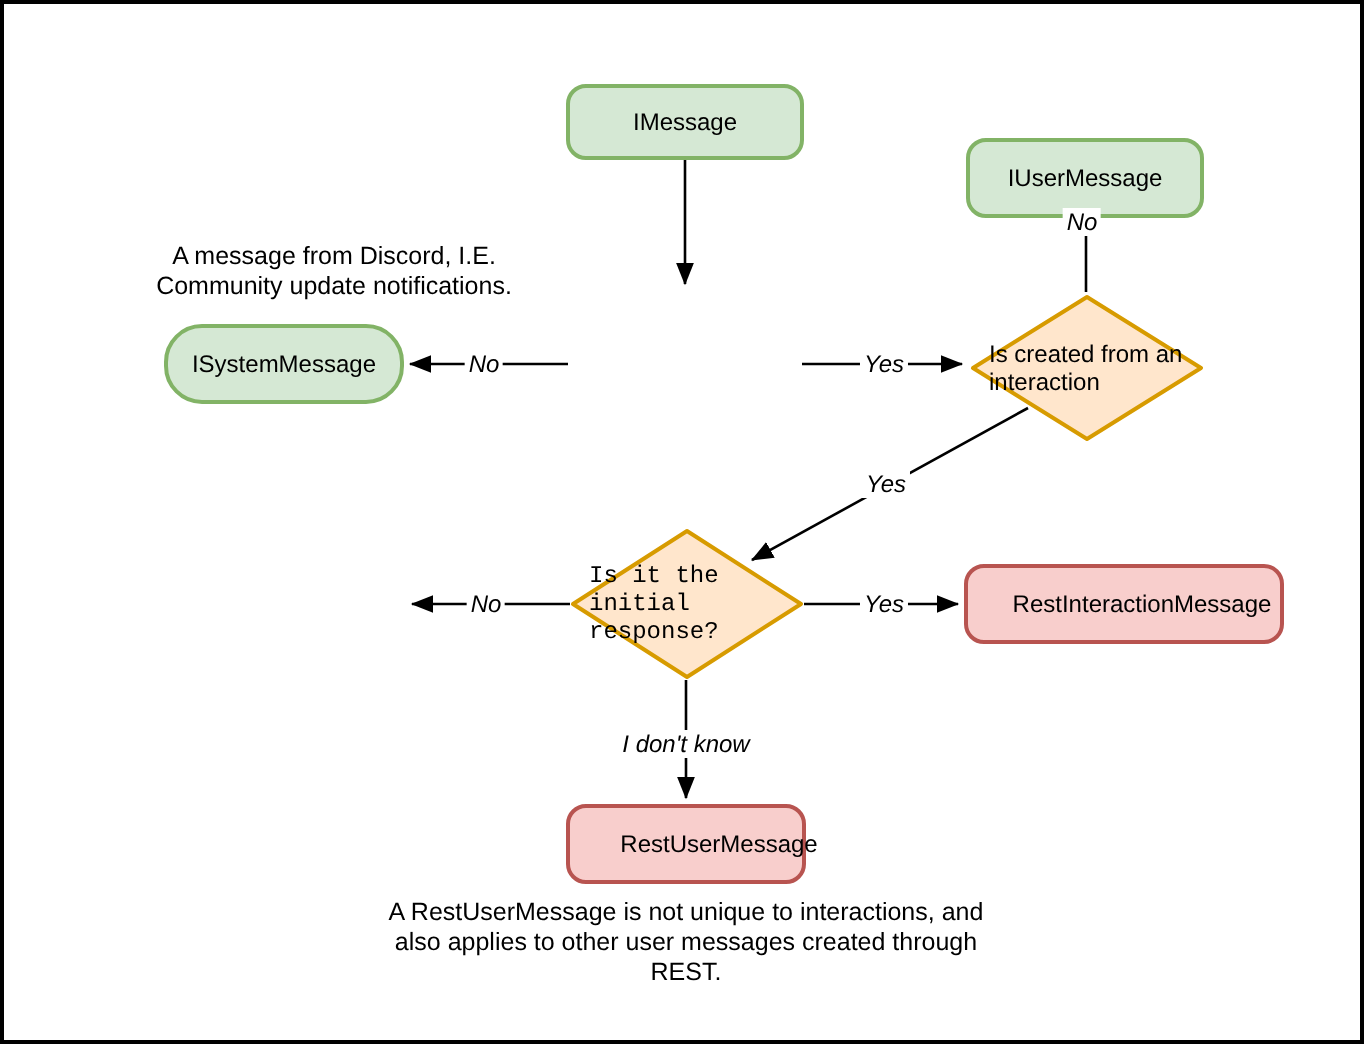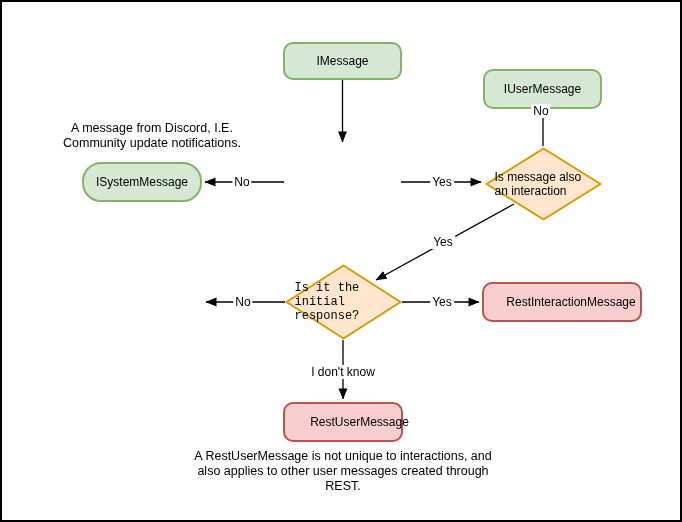--- a/index.html
+++ b/index.html
@@ -66,20 +66,21 @@
   }
   .edge-label {
     position: absolute;
     transform: translate(-50%, -50%);
     background: #ffffff;
     font-size: 12px;
     line-height: 14px;
     padding: 0 2px;
     white-space: nowrap;
     z-index: 3;
+    font-style: italic;
   }
   .note {
     position: absolute;
     text-align: center;
     font-size: 12.5px;
     line-height: 15px;
   }
 </style>
 </head>
 <body>
@@ -131,27 +132,27 @@
 
   <div class="node box red" style="left:281px; top:400px; width:120px; height:40px;padding-left:33px;">
     <span>RestUserMessage</span>
   </div>
 
 
   <div class="node diamond" style="left:483px; top:145px; width:117px; height:74px;">
     <svg viewBox="0 0 117 74">
       <polygon points="58.5,1.5 115.5,37 58.5,72.5 1.5,37"></polygon>
     </svg>
-    <span class="dlabel">Is message also an interaction</span>
+    <span class="dlabel">Is created from an interaction</span>
   </div>
 
   <div class="node diamond" style="left:283px; top:262px; width:117px; height:76px;font-family:Liberation Mono, monospace;">
     <svg viewBox="0 0 117 76">
       <polygon points="58.5,1.5 115.5,38 58.5,74.5 1.5,38"></polygon>
     </svg>
     <span class="dlabel">Is it the initial response?</span>
   </div>
 
-  <div class="note" style="left:52px; top:119px; width:196px;">A message from Discord, I.E. Community update notifications.</div>
+  <div class="note" style="left:67px; top:119px; width:196px;">A message from Discord, I.E. Community update notifications.</div>
 
   <div class="note" style="left:191px; top:447px; width:300px;">A RestUserMessage is not unique to interactions, and also applies to other user messages created through REST.</div>
 
 </div>
 
 </body></html>

